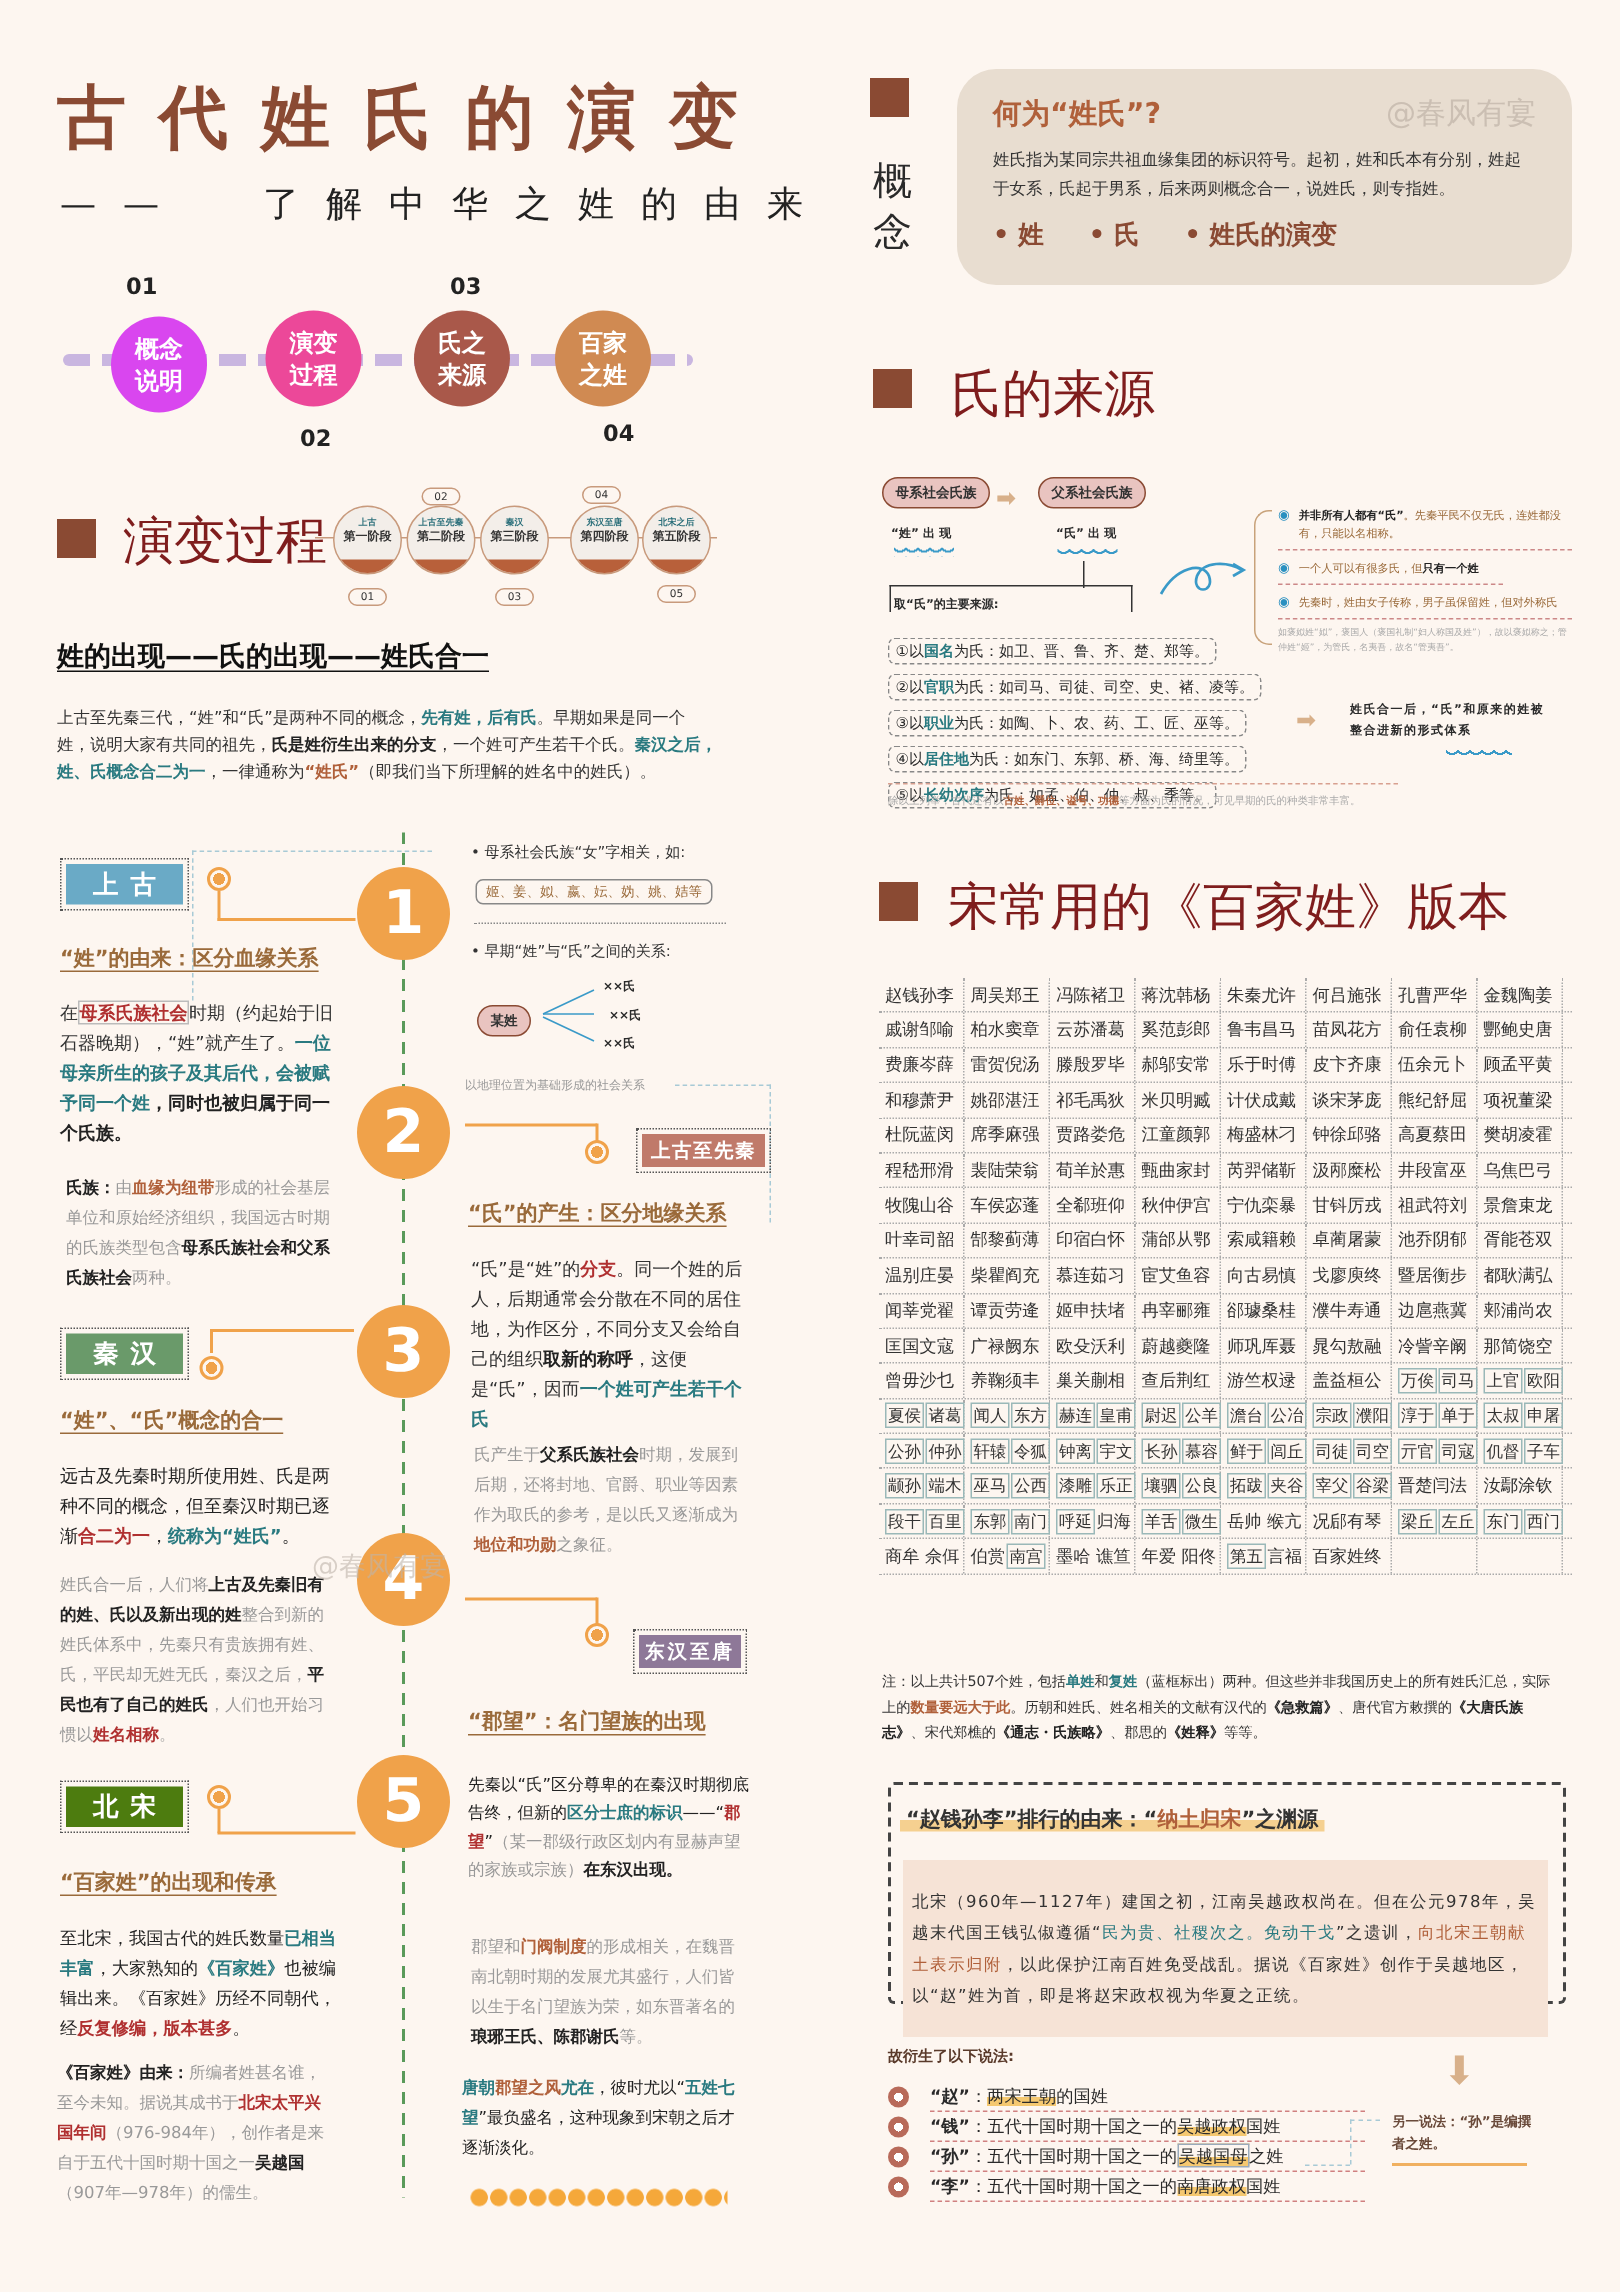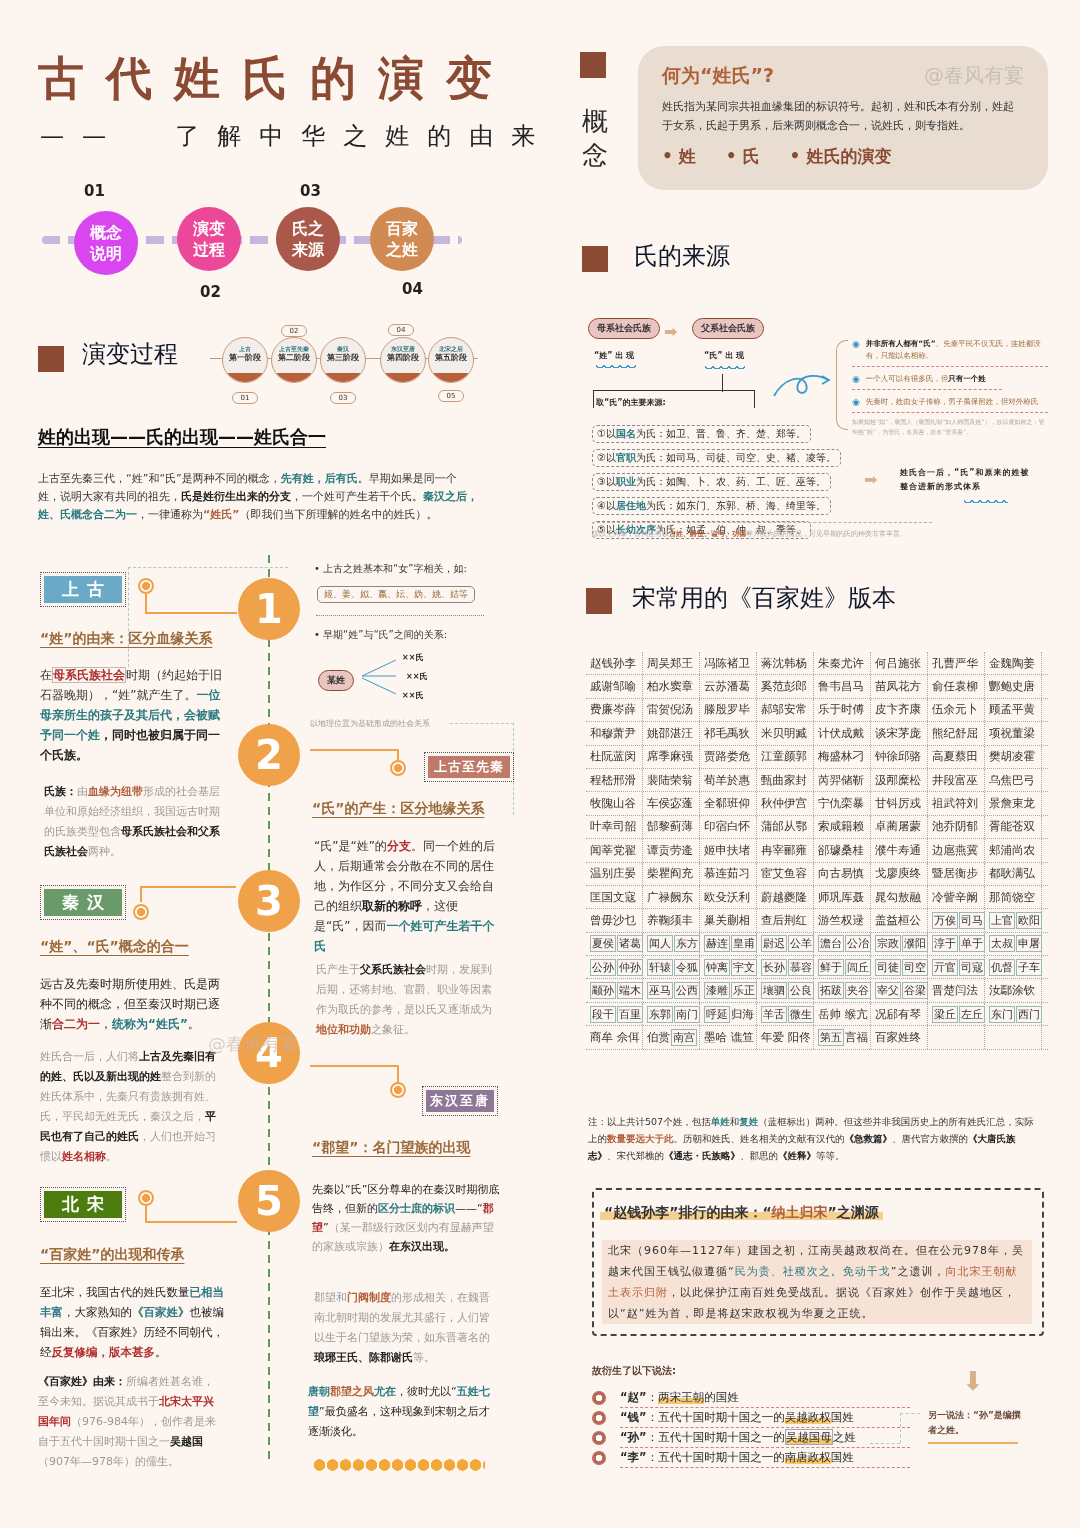--- a/index.html
+++ b/index.html
@@ -10,21 +10,21 @@
   .sub-title { left: 40px; top: 120px; font-size: 24px; color: #222; letter-spacing: 18px; font-family: "DejaVu Serif", serif; white-space: nowrap; }
   .nav-line { left: 42px; top: 236px; width: 420px; height: 8px; background: repeating-linear-gradient(90deg, #c9b6e0 0 18px, transparent 18px 26px); border-radius: 4px; }
   .nav-circle { width: 64px; height: 64px; border-radius: 50%; color: #fff; font-weight: bold; font-size: 16px; line-height: 21px; display: flex; align-items: center; justify-content: center; text-align: center; }
   .nav-num { font-size: 15px; font-weight: bold; color: #222; }
   .concept-vert { left: 582px; top: 104px; font-size: 26px; line-height: 34px; width: 30px; font-family: "DejaVu Serif", serif; }
   .concept-box { left: 638px; top: 46px; width: 410px; height: 144px; background: #e8ddd0; border-radius: 26px; padding: 16px 24px; }
   .concept-title { font-size: 19px; font-weight: bold; color: #b0603a; }
   .watermark { color: #cbbfb3; font-size: 20px; }
   .concept-text { font-size: 11px; line-height: 19px; color: #333; margin-top: 8px; }
   .concept-bullets { display: flex; gap: 30px; margin-top: 10px; font-size: 17px; font-weight: bold; color: #8a4a33; }
-  .sec-head { font-size: 24px; font-family: Liberation Sans, sans-serif; color: #0f172a; white-space: nowrap; }
+  .sec-head { font-size: 34px; font-family: Liberation Sans, sans-serif; color: #7f1d1d; white-space: nowrap; }
   .stage-node { width: 46px; height: 46px; border: 1.5px solid #c89a7c; border-radius: 50% 50% 50% 50%; background: #f3eee9; transform: rotate(0deg); text-align: center; font-size: 8px; font-weight: bold; color: #333; overflow: hidden; position: absolute; }
   .stage-node .small { font-size: 6px; color: #2b6f7a; display: block; margin-top: 7px; line-height: 7px; }
   .stage-node .bot { position: absolute; left: 0; right: 0; bottom: 0; height: 9px; background: #b8603a; }
   .pill { border: 1.5px solid #c89a7c; border-radius: 10px; width: 26px; height: 12px; font-size: 7px; text-align: center; line-height: 10px; color: #333; position: absolute; }
   .heading-u { font-size: 18px; font-weight: bold; text-decoration: underline; text-underline-offset: 4px; color: #111; white-space: nowrap; }
   .para { font-size: 11px; line-height: 18px; color: #333; }
   .teal { color: #2a7a80; font-weight: bold; }
   .red { color: #b03030; font-weight: bold; }
   .orange { color: #b0603a; font-weight: bold; }
   .bold { font-weight: bold; color: #222; }
@@ -43,21 +43,21 @@
   .cloud { background: #e9c4c0; border: 1.5px solid #8a4a33; border-radius: 14px; font-size: 9px; font-weight: bold; padding: 3px 8px; color: #333; white-space: nowrap; }
   .wave { height: 6px; background: radial-gradient(circle at 4px -2px, transparent 4px, #3a9ac8 4px 5.5px, transparent 5.5px) repeat-x; background-size: 8px 6px; }
   .src-row { font-size: 10px; border: 1px dashed #888; border-radius: 5px; padding: 1px 4px; white-space: nowrap; margin-bottom: 3px; display: inline-block; }
   .grid { left: 586px; top: 652px; width: 462px; }
   .grid-row { display: flex; border-bottom: 1px dotted #aaa; height: 23.4px; align-items: center; }
   .grid-cell { width: 57px; font-size: 11.5px; font-family: "DejaVu Serif", serif; color: #333; border-right: 1px dotted #aaa; padding-left: 4px; white-space: nowrap; height: 100%; display: flex; align-items: center; gap: 1px; }
   .fx { border: 1px solid #9ab8b8; padding: 0 1px; font-size: 11px; }
   .note-text { font-size: 9.5px; line-height: 17px; color: #333; }
   .dash-box { left: 592px; top: 1188px; width: 452px; height: 148px; border: 2px dashed #444; border-radius: 4px; }
   .dash-title { font-size: 14px; font-weight: bold; color: #333; background: linear-gradient(180deg, transparent 50%, #f5d090 50%); padding: 0 4px; white-space: nowrap; }
-  .dash-text { font-size: 11px; line-height: 21px; color: #333; letter-spacing: 1px; background: #f6e3d6; padding: 0 6px; }
+  .dash-text { font-size: 11px; line-height: 21px; color: #333; letter-spacing: 1px; background: #f6e3d6; padding: 17px 6px; }
   .saying { display: flex; align-items: center; gap: 14px; font-size: 11.5px; border-bottom: 1px dashed #d08080; padding: 2px 0; width: 290px; white-space: nowrap; }
   .saying-dot { width: 14px; height: 14px; border-radius: 50%; background: radial-gradient(circle, #fff 0 3px, #b86a5a 3px); flex-shrink: 0; margin-left: -28px; }
   .hl { background: linear-gradient(180deg, transparent 55%, #f5c870 55%); }
 </style>
 </head>
 <body>
 
 <div class="abs main-title">古代姓氏的演变</div>
 <div class="abs sub-title">
   <span>——</span>&nbsp;&nbsp;<span>了解中华之姓的由来</span>
@@ -127,21 +127,21 @@
 <div class="abs connector-h" style="left:145px;top:612px;height:2px;width:92px"></div>
 <div class="abs dash-blue-h" style="left:128px;top:567px;width:160px"></div>
 <div class="abs dash-blue-v" style="left:128px;top:567px;height:100px"></div>
 <div class="abs sub-u" style="left:40px;top:630px">“姓”的由来：区分血缘关系</div>
 <div class="abs para" style="left:40px;top:665px;width:185px;font-size:12px;line-height:20px">
   <span>在</span><span class="red" style="border:1px solid #bbb">母系氏族社会</span><span>时期（约起始于旧石器晚期），“姓”就产生了。</span><span class="teal">一位母亲所生的孩子及其后代，会被赋予同一个姓</span><span class="bold">，同时也被归属于同一个氏族。</span>
 </div>
 <div class="abs para" style="left:44px;top:782px;width:185px;font-size:11px;line-height:20px;color:#999">
   <span class="bold">氏族：</span><span>由</span><span class="orange">血缘为纽带</span><span>形成的社会基层单位和原始经济组织，我国远古时期的氏族类型包含</span><span class="bold">母系氏族社会和父系氏族社会</span><span>两种。</span>
 </div>
-<div class="abs right-note" style="left:314px;top:560px;width:180px">• <span>上古之姓基本和“女”字相关，如:</span></div>
+<div class="abs right-note" style="left:314px;top:560px;width:180px">• <span>母系社会氏族“女”字相关，如:</span></div>
 <div class="abs" style="left:317px;top:586px;border:1px solid #888;border-radius:5px;padding:1px 6px;font-size:9px;color:#9a6a3a;white-space:nowrap">姬、姜、姒、嬴、妘、妫、姚、姞等</div>
 <div class="abs" style="left:316px;top:615px;width:168px;border-top:1px dotted #888"></div>
 <div class="abs right-note" style="left:314px;top:626px;width:180px">• <span>早期“姓”与“氏”之间的关系:</span></div>
 <div class="abs cloud" style="left:318px;top:670px">某姓</div>
 <svg class="abs" style="left:360px;top:652px" width="40" height="46">
   <line x1="2" y1="24" x2="36" y2="8" stroke="#3a9ac8" stroke-width="1"></line>
   <line x1="2" y1="24" x2="36" y2="24" stroke="#3a9ac8" stroke-width="1"></line>
   <line x1="2" y1="26" x2="36" y2="42" stroke="#3a9ac8" stroke-width="1"></line>
 </svg>
 <div class="abs" style="left:402px;top:652px;font-size:8px;font-weight:bold">××氏</div>
@@ -476,20 +476,46 @@
       </div>
       <div class="grid-cell">
         <span>池乔阴郁</span>
       </div>
       <div class="grid-cell">
         <span>胥能苍双</span>
       </div>
     </div>
     <div class="grid-row">
       <div class="grid-cell">
+        <span>温别庄晏</span>
+      </div>
+      <div class="grid-cell">
+        <span>柴瞿阎充</span>
+      </div>
+      <div class="grid-cell">
+        <span>慕连茹习</span>
+      </div>
+      <div class="grid-cell">
+        <span>宦艾鱼容</span>
+      </div>
+      <div class="grid-cell">
+        <span>向古易慎</span>
+      </div>
+      <div class="grid-cell">
+        <span>戈廖庾终</span>
+      </div>
+      <div class="grid-cell">
+        <span>暨居衡步</span>
+      </div>
+      <div class="grid-cell">
+        <span>都耿满弘</span>
+      </div>
+    </div>
+    <div class="grid-row">
+      <div class="grid-cell">
         <span>闻莘党翟</span>
       </div>
       <div class="grid-cell">
         <span>谭贡劳逄</span>
       </div>
       <div class="grid-cell">
         <span>姬申扶堵</span>
       </div>
       <div class="grid-cell">
         <span>冉宰郦雍</span>
@@ -498,46 +524,20 @@
         <span>郤璩桑桂</span>
       </div>
       <div class="grid-cell">
         <span>濮牛寿通</span>
       </div>
       <div class="grid-cell">
         <span>边扈燕冀</span>
       </div>
       <div class="grid-cell">
         <span>郏浦尚农</span>
-      </div>
-    </div>
-    <div class="grid-row">
-      <div class="grid-cell">
-        <span>温别庄晏</span>
-      </div>
-      <div class="grid-cell">
-        <span>柴瞿阎充</span>
-      </div>
-      <div class="grid-cell">
-        <span>慕连茹习</span>
-      </div>
-      <div class="grid-cell">
-        <span>宦艾鱼容</span>
-      </div>
-      <div class="grid-cell">
-        <span>向古易慎</span>
-      </div>
-      <div class="grid-cell">
-        <span>戈廖庾终</span>
-      </div>
-      <div class="grid-cell">
-        <span>暨居衡步</span>
-      </div>
-      <div class="grid-cell">
-        <span>都耿满弘</span>
       </div>
     </div>
     <div class="grid-row">
       <div class="grid-cell">
         <span>匡国文寇</span>
       </div>
       <div class="grid-cell">
         <span>广禄阙东</span>
       </div>
       <div class="grid-cell">

